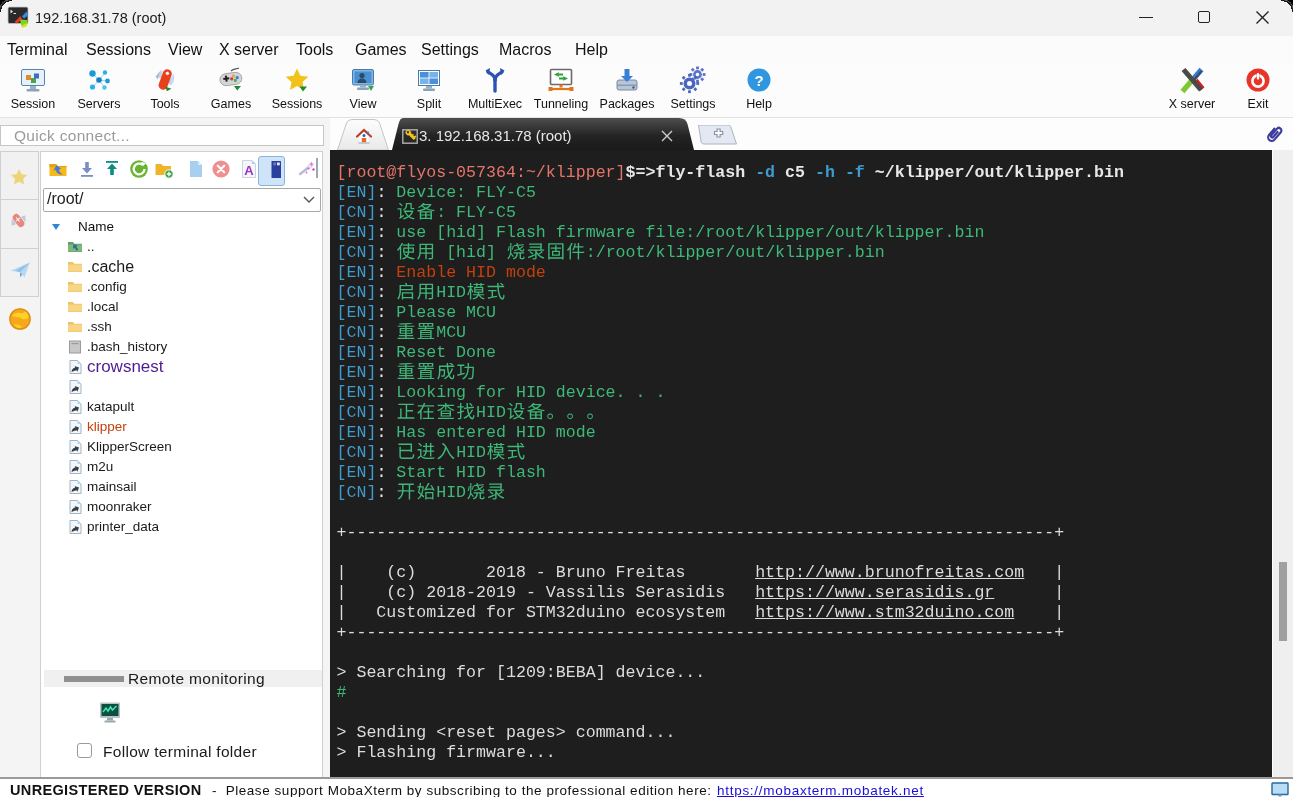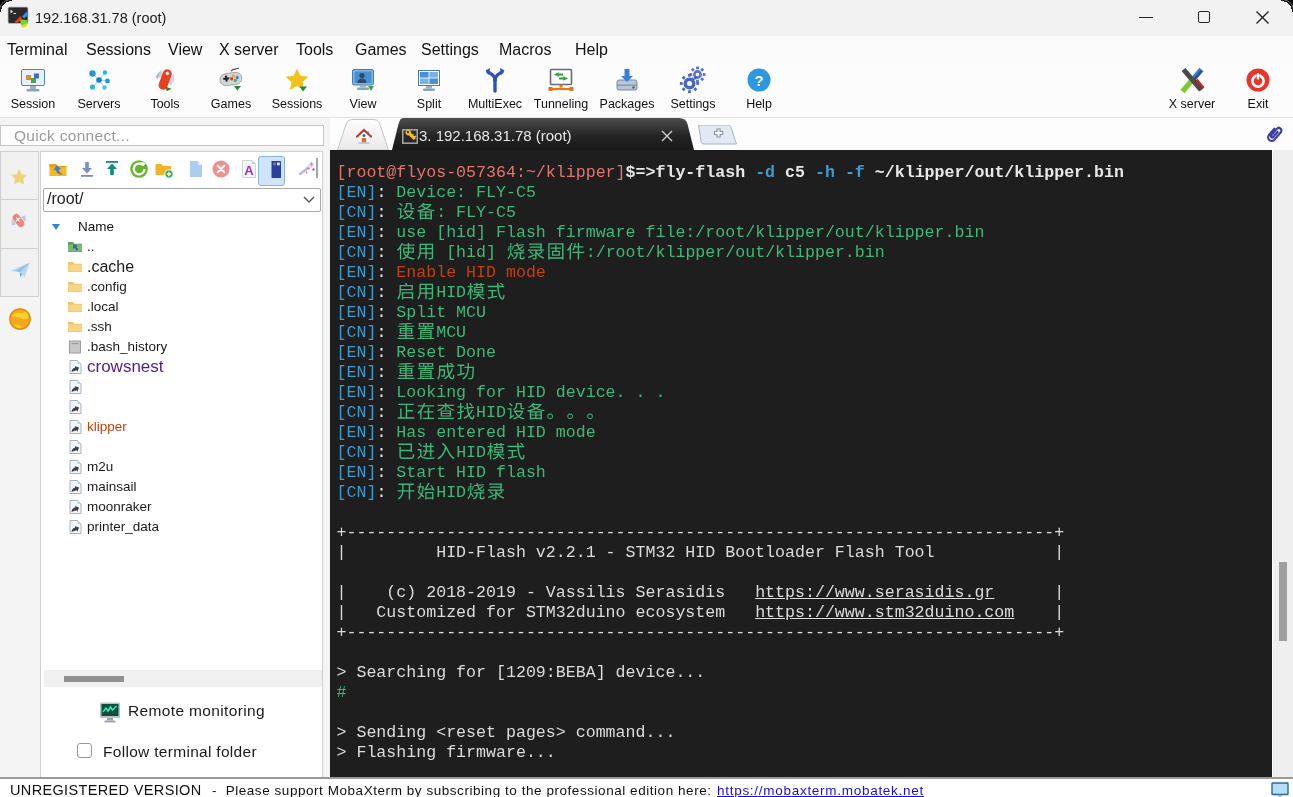--- a/index.html
+++ b/index.html
@@ -359,31 +359,33 @@
     <div style="position:absolute;left:67px;top:379px"><svg width="16" height="16" viewBox="0 0 16 16" style="">
         <path d="M3 1.5h7.5L14 5v9.5H3z" fill="#f2f7fc" stroke="#98aabc" stroke-width="0.9"></path>
         <path d="M10.5 1.5L14 5h-3.5z" fill="#b8d8f0"></path>
         <path d="M4.5 13c0.2-2.6 1.6-4.2 3.8-4.6L7.6 7l4.4 1.6-1.6 4.2-0.8-1.6c-1.9 0.4-3.4 1-5.1 1.8z" fill="#3a3f46"></path>
       </svg></div>
     <div style="position:absolute;left:67px;top:399px"><svg width="16" height="16" viewBox="0 0 16 16" style="">
         <path d="M3 1.5h7.5L14 5v9.5H3z" fill="#f2f7fc" stroke="#98aabc" stroke-width="0.9"></path>
         <path d="M10.5 1.5L14 5h-3.5z" fill="#b8d8f0"></path>
         <path d="M4.5 13c0.2-2.6 1.6-4.2 3.8-4.6L7.6 7l4.4 1.6-1.6 4.2-0.8-1.6c-1.9 0.4-3.4 1-5.1 1.8z" fill="#3a3f46"></path>
       </svg></div>
+    <div style="position:absolute;left:87px;top:397px;width:230px;height:20px;line-height:20px;font-size:13.5px;color:#1a1a1a">katapult</div>
     <div style="position:absolute;left:67px;top:419px"><svg width="16" height="16" viewBox="0 0 16 16" style="">
         <path d="M3 1.5h7.5L14 5v9.5H3z" fill="#f2f7fc" stroke="#98aabc" stroke-width="0.9"></path>
         <path d="M10.5 1.5L14 5h-3.5z" fill="#b8d8f0"></path>
         <path d="M4.5 13c0.2-2.6 1.6-4.2 3.8-4.6L7.6 7l4.4 1.6-1.6 4.2-0.8-1.6c-1.9 0.4-3.4 1-5.1 1.8z" fill="#3a3f46"></path>
       </svg></div>
     <div style="position:absolute;left:87px;top:417px;width:230px;height:20px;line-height:20px;font-size:13.5px;color:#c2410c">klipper</div>
     <div style="position:absolute;left:67px;top:439px"><svg width="16" height="16" viewBox="0 0 16 16" style="">
         <path d="M3 1.5h7.5L14 5v9.5H3z" fill="#f2f7fc" stroke="#98aabc" stroke-width="0.9"></path>
         <path d="M10.5 1.5L14 5h-3.5z" fill="#b8d8f0"></path>
         <path d="M4.5 13c0.2-2.6 1.6-4.2 3.8-4.6L7.6 7l4.4 1.6-1.6 4.2-0.8-1.6c-1.9 0.4-3.4 1-5.1 1.8z" fill="#3a3f46"></path>
       </svg></div>
+    <div style="position:absolute;left:87px;top:437px;width:230px;height:20px;line-height:20px;font-size:13.5px;color:#1a1a1a">KlipperScreen</div>
     <div style="position:absolute;left:67px;top:459px"><svg width="16" height="16" viewBox="0 0 16 16" style="">
         <path d="M3 1.5h7.5L14 5v9.5H3z" fill="#f2f7fc" stroke="#98aabc" stroke-width="0.9"></path>
         <path d="M10.5 1.5L14 5h-3.5z" fill="#b8d8f0"></path>
         <path d="M4.5 13c0.2-2.6 1.6-4.2 3.8-4.6L7.6 7l4.4 1.6-1.6 4.2-0.8-1.6c-1.9 0.4-3.4 1-5.1 1.8z" fill="#3a3f46"></path>
       </svg></div>
     <div style="position:absolute;left:87px;top:457px;width:230px;height:20px;line-height:20px;font-size:13.5px;color:#1a1a1a">m2u</div>
     <div style="position:absolute;left:67px;top:479px"><svg width="16" height="16" viewBox="0 0 16 16" style="">
         <path d="M3 1.5h7.5L14 5v9.5H3z" fill="#f2f7fc" stroke="#98aabc" stroke-width="0.9"></path>
         <path d="M10.5 1.5L14 5h-3.5z" fill="#b8d8f0"></path>
         <path d="M4.5 13c0.2-2.6 1.6-4.2 3.8-4.6L7.6 7l4.4 1.6-1.6 4.2-0.8-1.6c-1.9 0.4-3.4 1-5.1 1.8z" fill="#3a3f46"></path>
@@ -405,21 +407,21 @@
   <div style="position:absolute;left:44px;top:670px;width:278px;height:17px;background:#f0f0f0"></div>
   <div style="position:absolute;left:64px;top:676px;width:60px;height:6px;background:#909090"></div>
 
   <div style="position:absolute;left:98px;top:700px"><svg width="24" height="24" viewBox="0 0 24 24" style="">
         <rect x="2" y="2.5" width="20" height="15.5" rx="1" fill="#b8c4c4"></rect>
         <rect x="3.5" y="4" width="17" height="12" fill="#0d4f42"></rect>
         <path d="M5 12l3-4 2 3 2.5-4 2 3 4-4" stroke="#3ee8b0" stroke-width="1.5" fill="none"></path>
         <rect x="9" y="18" width="6" height="2.5" fill="#9aa8b0"></rect>
         <rect x="6.5" y="20.5" width="11" height="2" rx="0.5" fill="#9aa8b0"></rect>
       </svg></div>
-  <div style="position:absolute;left:128px;top:702px;font-size:15.5px;letter-spacing:0.35px;color:#1a1a1a">Remote monitoring</div>
+  <div style="position:absolute;left:128px;top:670px;font-size:15.5px;letter-spacing:0.35px;color:#1a1a1a">Remote monitoring</div>
 
   <div style="position:absolute;left:77px;top:743px;width:15px;height:15px;background:#fff;border:1px solid #9a9a9a;border-radius:3px"></div>
   <div style="position:absolute;left:103px;top:743px;font-size:15.5px;letter-spacing:0.3px;color:#1a1a1a">Follow terminal folder</div>
 
   <div style="position:absolute;left:330px;top:118px;width:963px;height:32px;background:#fdfdfd"></div>
   <svg style="position:absolute;left:337px;top:119px" width="52" height="31">
       <defs>
         <linearGradient id="htg" x1="0" y1="0" x2="0" y2="1">
           <stop offset="0" stop-color="#fdfdfd"></stop>
           <stop offset="1" stop-color="#e9e9e9"></stop>
@@ -511,21 +513,21 @@
           <use href="#g7528"></use>
         </g>
       </svg><span style="color:#3eb878">HID</span><svg style="vertical-align:top" width="39.88" height="20" fill="#3eb878">
         <g transform="translate(0.67,15.0) scale(0.01860,-0.01860)">
           <use href="#g6a21"></use>
         </g>
         <g transform="translate(20.61,15.0) scale(0.01860,-0.01860)">
           <use href="#g5f0f"></use>
         </g>
       </svg></div>
-<div class="tl" style="top:303px"><span style="color:#3f9bce">[EN]</span><span style="color:#e8e8e8">:</span><span style="color:#3eb878"> Split MCU</span></div>
+<div class="tl" style="top:303px"><span style="color:#3f9bce">[EN]</span><span style="color:#e8e8e8">:</span><span style="color:#3eb878"> Please MCU</span></div>
 <div class="tl" style="top:323px"><span style="color:#3f9bce">[CN]</span><span style="color:#e8e8e8">:</span><span style="color:#3eb878"> </span><svg style="vertical-align:top" width="39.88" height="20" fill="#3eb878">
         <g transform="translate(0.67,15.0) scale(0.01860,-0.01860)">
           <use href="#g91cd"></use>
         </g>
         <g transform="translate(20.61,15.0) scale(0.01860,-0.01860)">
           <use href="#g7f6e"></use>
         </g>
       </svg><span style="color:#3eb878">MCU</span></div>
 <div class="tl" style="top:343px"><span style="color:#3f9bce">[EN]</span><span style="color:#e8e8e8">:</span><span style="color:#3eb878"> Reset Done</span></div>
 <div class="tl" style="top:363px"><span style="color:#3f9bce">[EN]</span><span style="color:#e8e8e8">:</span><span style="color:#3eb878"> </span><svg style="vertical-align:top" width="79.76" height="20" fill="#3eb878">
@@ -602,34 +604,34 @@
         </g>
       </svg><span style="color:#3eb878">HID</span><svg style="vertical-align:top" width="39.88" height="20" fill="#3eb878">
         <g transform="translate(0.67,15.0) scale(0.01860,-0.01860)">
           <use href="#g70e7"></use>
         </g>
         <g transform="translate(20.61,15.0) scale(0.01860,-0.01860)">
           <use href="#g5f55"></use>
         </g>
       </svg></div>
 <div class="tl" style="top:523px"><span style="color:#dcdcdc">+-----------------------------------------------------------------------+</span></div>
-<div class="tl" style="top:543px"><span style="color:#dcdcdc">|         HID-Flash v2.2.1 - STM32 HID Bootloader Flash Tool            |</span></div>
+<div class="tl" style="top:563px"><span style="color:#dcdcdc">|    (c)       2018 - Bruno Freitas       </span><span style="color:#dcdcdc;text-decoration:underline">http://www.brunofreitas.com</span><span style="color:#dcdcdc">   |</span></div>
 <div class="tl" style="top:583px"><span style="color:#dcdcdc">|    (c) 2018-2019 - Vassilis Serasidis   </span><span style="color:#dcdcdc;text-decoration:underline">https://www.serasidis.gr</span><span style="color:#dcdcdc">      |</span></div>
 <div class="tl" style="top:603px"><span style="color:#dcdcdc">|   Customized for STM32duino ecosystem   </span><span style="color:#dcdcdc;text-decoration:underline">https://www.stm32duino.com</span><span style="color:#dcdcdc">    |</span></div>
 <div class="tl" style="top:623px"><span style="color:#dcdcdc">+-----------------------------------------------------------------------+</span></div>
 <div class="tl" style="top:663px"><span style="color:#dcdcdc">&gt; Searching for [1209:BEBA] device...</span></div>
 <div class="tl" style="top:683px"><span style="color:#3eb878">#</span></div>
 <div class="tl" style="top:723px"><span style="color:#dcdcdc">&gt; Sending &lt;reset pages&gt; command...</span></div>
 <div class="tl" style="top:743px"><span style="color:#dcdcdc">&gt; Flashing firmware...</span></div>
 
   <div style="position:absolute;left:1272px;top:150px;width:21px;height:627px;background:#efefef;border-left:1px solid #fff"></div>
   <div style="position:absolute;left:1279px;top:562px;width:8px;height:79px;background:#a0a0a0"></div>
 
   <div style="position:absolute;left:0;top:777px;width:1293px;height:20px;background:#fff;border-top:2px solid #9a9a9a"></div>
-  <div style="position:absolute;left:10px;top:781.5px;font-size:14.5px;font-weight:normal;letter-spacing:0.35px;color:#111">UNREGISTERED VERSION</div>
+  <div style="position:absolute;left:10px;top:781.5px;font-size:14.5px;font-weight:bold;letter-spacing:0.35px;color:#111">UNREGISTERED VERSION</div>
   <div style="position:absolute;left:212px;top:782.5px;font-size:13.5px;letter-spacing:0.55px;color:#111">-&nbsp; Please support MobaXterm by subscribing to the professional edition here:</div>
   <div style="position:absolute;left:717px;top:782.5px;font-size:13.5px;letter-spacing:0.72px;color:#1a0ddb;text-decoration:underline">https://mobaxterm.mobatek.net</div>
   <div style="position:absolute;left:1271px;top:782px"><svg width="18" height="16" viewBox="0 0 18 16" style="">
         <rect x="1" y="1" width="16" height="11.5" rx="0.5" fill="#b8ddf5" stroke="#2a6a9a" stroke-width="1.4"></rect>
         <rect x="7.5" y="12.5" width="3" height="2" fill="#6a9ac0"></rect>
         <path d="M4 15.5h10" stroke="#6a9ac0" stroke-width="1"></path>
       </svg></div>
 
   <div style="position:absolute;left:0;top:0;width:12px;height:12px;background:radial-gradient(circle at 12px 12px, transparent 11px, #1a1a1a 11px)"></div>
   <div style="position:absolute;right:0;top:0;width:12px;height:12px;background:radial-gradient(circle at 0 12px, transparent 11px, #1a1a1a 11px)"></div>

